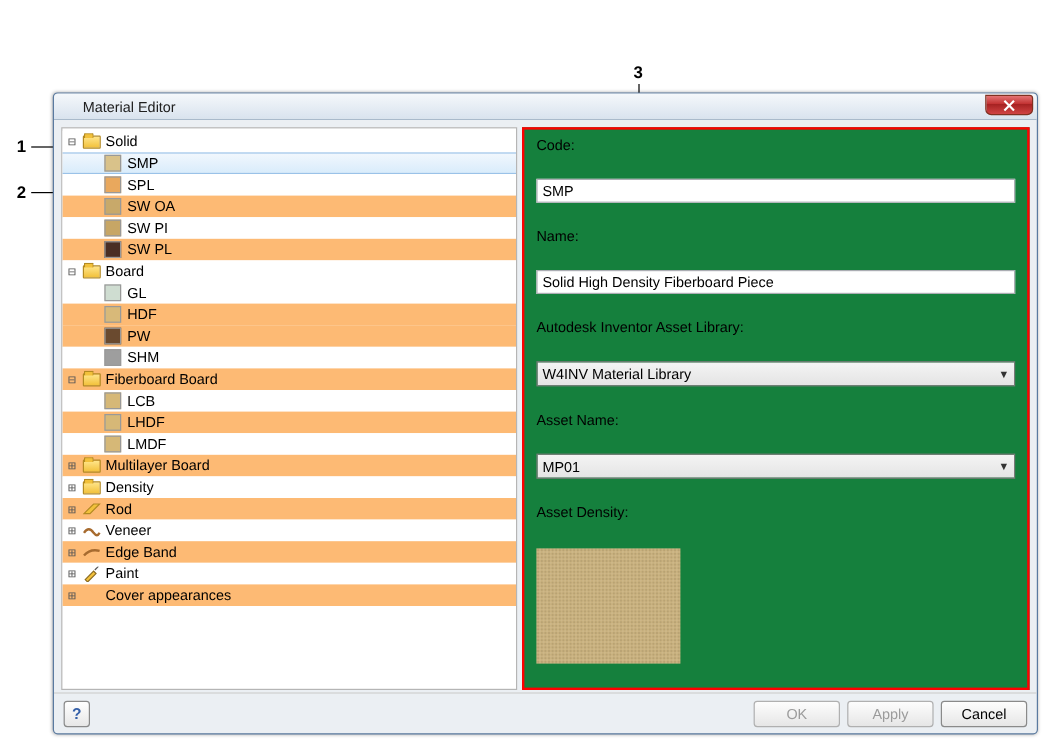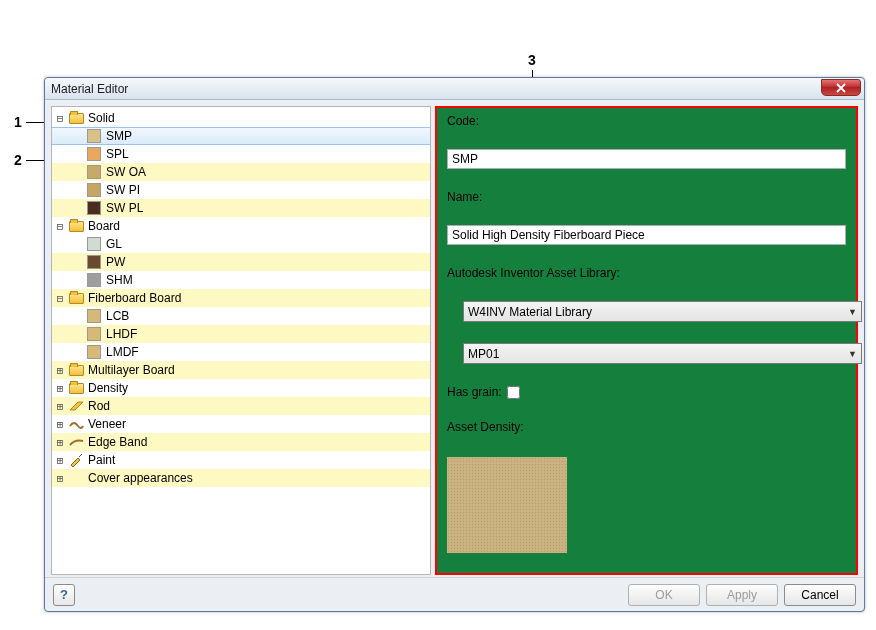--- a/index.html
+++ b/index.html
@@ -36,21 +36,21 @@
     display: flex;
     flex-direction: column;
   }
   .titlebar {
     height: 22px;
     background: linear-gradient(#f5f8fb, #d9e3ee);
     border-bottom: 1px solid #a9bacb;
     border-radius: 4px 4px 0 0;
     display: flex;
     align-items: center;
-    padding-left: 6px;
+    padding-left: 24px;
     position: relative;
   }
   .titlebar-text {
     font-size: 12px;
     color: #202020;
   }
   .close-btn {
     position: absolute;
     right: 3px;
     top: 1px;
@@ -82,21 +82,21 @@
     padding: 2px 0;
   }
   .row {
     display: flex;
     align-items: center;
     height: 18px;
     border-top: 1px solid transparent;
     border-bottom: 1px solid transparent;
     background: #fff;
   }
-  .row.alt { background: #fef9c3; }
+  .row.alt { background: #fdba74; }
   .row .exp {
     width: 16px;
     text-align: center;
     font-family: Consolas, monospace;
     font-size: 11px;
     color: #555;
     cursor: pointer;
   }
   .row .exp.blank { color: transparent; }
   .row .spacer { display:inline-block; }
@@ -164,21 +164,20 @@
   .select {
     width: 100%;
     height: 21px;
     border: 1px solid #7a7a7a;
     background: linear-gradient(#f4f4f4,#e4e4e4);
     padding: 0 4px;
     display: flex;
     align-items: center;
     justify-content: space-between;
     cursor: pointer;
-    margin-left: 16px;
   }
   .select .arrow {
     font-size: 9px;
     color: #333;
   }
   .check-row {
     display: flex;
     align-items: center;
     gap: 5px;
   }
@@ -323,20 +322,28 @@
             <span class="exp blank">·</span>
             <span class="ico">
               <span class="swatch" style="background:#cfddd1"></span>
             </span>
             <span class="lbl">GL</span>
           </div>
           <div class="row alt">
             <span class="spacer" style="width:18px"></span>
             <span class="exp blank">·</span>
             <span class="ico">
+              <span class="swatch" style="background:#d8b979"></span>
+            </span>
+            <span class="lbl">HDF</span>
+          </div>
+          <div class="row alt">
+            <span class="spacer" style="width:18px"></span>
+            <span class="exp blank">·</span>
+            <span class="ico">
               <span class="swatch" style="background:#6a4a2f"></span>
             </span>
             <span class="lbl">PW</span>
           </div>
           <div class="row">
             <span class="spacer" style="width:18px"></span>
             <span class="exp blank">·</span>
             <span class="ico">
               <span class="swatch" style="background:#9e9e9e"></span>
             </span>
@@ -446,29 +453,26 @@
 
       <div class="form-label">Name:</div>
       <input class="text-input" value="Solid High Density Fiberboard Piece" style="">
 
       <div class="form-label">Autodesk Inventor Asset Library:</div>
       <div class="select">
         <span>W4INV Material Library</span>
         <span class="arrow">▼</span>
       </div>
 
+      <div class="form-label">Asset Name:</div>
       <div class="select">
         <span>MP01</span>
         <span class="arrow">▼</span>
       </div>
 
-      <div class="check-row">
-        <span class="form-label">Has grain:</span>
-        <input type="checkbox" style="">
-      </div>
 
       <div class="form-label">Asset Density:</div>
       <div class="asset-preview"></div>
     </div>
   </div>
 
   <div class="footer">
     <div class="help-btn">
       <span>?</span>
     </div>

